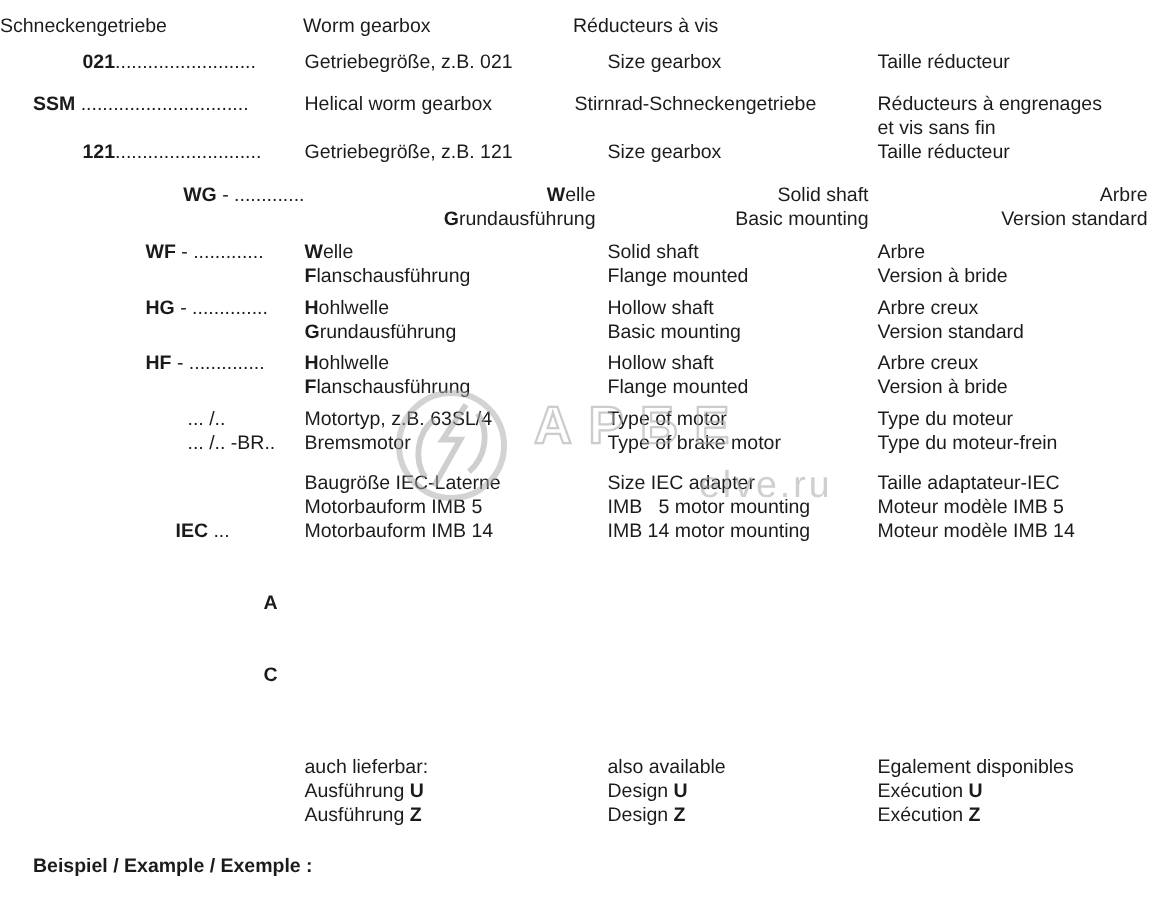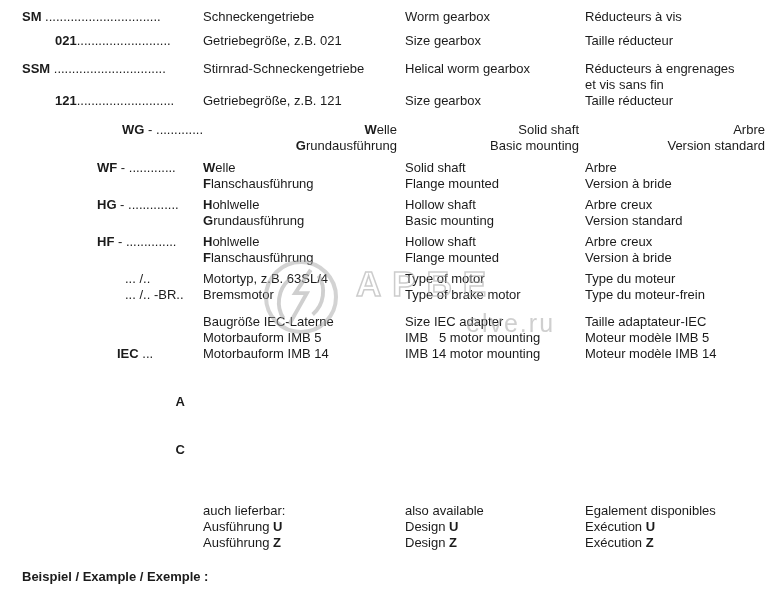--- a/index.html
+++ b/index.html
@@ -41,37 +41,36 @@
     letter-spacing:11px;color:transparent;-webkit-text-stroke:1.5px rgba(172,172,172,.62);}
   .wm-site{position:absolute;left:158px;top:58px;font-size:25px;line-height:26px;
     color:rgba(168,168,168,.55);letter-spacing:2px;margin-left:46px;}
 </style>
 </head>
 <body>
 
 <div class="page">
 
   <div class="row r1">
-    <div class="cell code"><span class="b">SM</span><span> ................................</span></div>
     <div class="cell de">Schneckengetriebe</div>
     <div class="cell en">Worm gearbox</div>
     <div class="cell fr">Réducteurs à vis</div>
   </div>
 
   <div class="row r2">
     <div class="cell code"><span class="b">021</span><span>..........................</span></div>
     <div class="cell de">Getriebegröße, z.B. 021</div>
     <div class="cell en">Size gearbox</div>
     <div class="cell fr">Taille réducteur</div>
   </div>
 
   <div class="row r3">
     <div class="cell code"><span class="b">SSM</span><span> ...............................</span></div>
+    <div class="cell en">Helical worm gearbox</div>
     <div class="cell de">Stirnrad-Schneckengetriebe</div>
-    <div class="cell en">Helical worm gearbox</div>
     <div class="cell fr">Réducteurs à engrenages
 et vis sans fin</div>
   </div>
 
   <div class="row r4">
     <div class="cell code"><span class="b">121</span><span>...........................</span></div>
     <div class="cell de">Getriebegröße, z.B. 121</div>
     <div class="cell en">Size gearbox</div>
     <div class="cell fr">Taille réducteur</div>
   </div>

